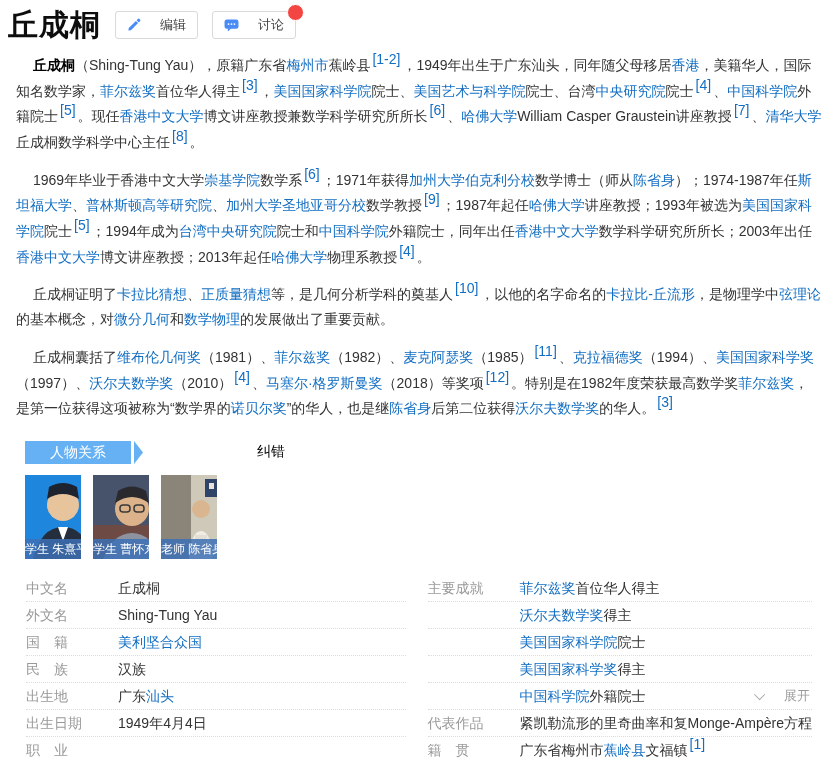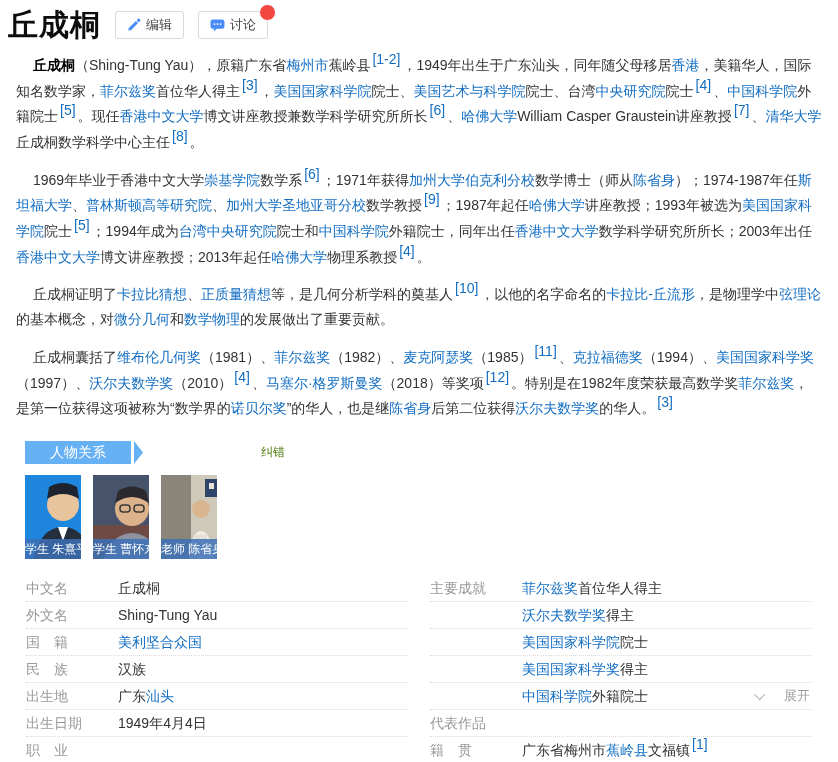--- a/index.html
+++ b/index.html
@@ -9,21 +9,21 @@
     color:#333;
     font-family:"Liberation Sans","DejaVu Sans",sans-serif;
   }
   .page{width:838px;min-height:762px;overflow:hidden;position:relative;background:#fff;}
 
   
   header{display:flex;align-items:center;gap:14px;padding:4px 0 0 8px;height:42px;}
   h1{margin:0;font-size:30px;font-weight:600;color:#0d0d0d;letter-spacing:1px;line-height:38px;}
   .btn-wrap{position:relative;display:inline-block;}
   .hbtn{
-    display:inline-flex;align-items:center;gap:5px;
+    display:inline-flex;align-items:center;gap:19px;
     background:#fff;border:1px solid #d9d9d9;border-radius:3px;
     padding:4px 11px;font-size:13px;color:#444;cursor:pointer;
     font-family:inherit;
   }
   .hbtn svg{display:block;}
   .badge{
     position:absolute;top:-7px;right:-8px;width:15px;height:15px;
     background:#f34642;border-radius:50%;border:1px solid #fff;
   }
 
@@ -44,21 +44,21 @@
   .rel-head{display:flex;align-items:center;width:260px;}
   .ribbon{
     display:inline-block;background:#66b1f4;color:#fff;
     font-size:14px;line-height:23px;padding:0 25px;
   }
   .ribbon-tail{
     display:inline-block;width:9px;height:23px;margin-left:3px;
     background:#66b1f4;
     clip-path:polygon(0 0,100% 50%,0 100%);
   }
-  .correction{margin-left:auto;color:#4d7c0f;font-size:12px;cursor:pointer;}
+  .correction{margin-left:auto;color:#000000;font-size:14px;cursor:pointer;}
   .cards{display:flex;gap:12px;margin-top:11px;}
   .card{margin:0;width:56px;height:84px;position:relative;overflow:hidden;cursor:pointer;}
   .photo{width:100%;height:100%;}
   .photo svg{display:block;}
   .card-label{
     position:absolute;left:0;right:0;bottom:0;height:20px;line-height:20px;
     background:rgba(61,112,181,0.85);color:#fff;font-size:12px;text-align:center;
     white-space:nowrap;overflow:hidden;
   }
 
@@ -233,20 +233,21 @@
         <div class="irow">
           <span class="ilabel"></span>
           <span class="ival"><span class="lnk">中国科学院</span><span>外籍院士</span></span>
           <span class="expand">
             <i class="chev"></i>
             <span>展开</span>
           </span>
         </div>
         <div class="irow">
           <span class="ilabel">代表作品</span>
+          <span class="ival"><span>紧凯勒流形的里奇曲率和复Monge-Ampère方程</span></span>
         </div>
         <div class="irow">
           <span class="ilabel">籍　贯</span>
           <span class="ival"><span>广东省梅州市</span><span class="lnk">蕉岭县</span><span>文福镇</span><sup class="ref">[1]</sup></span>
         </div>
         <div class="irow">
           <span class="ilabel">语　言</span>
           <span class="ival"><span class="lnk">普通话</span><span>、</span><span class="lnk">梅州话</span><span>、</span><span class="lnk">粤语</span><sup class="ref">[13]</sup></span>
         </div>
       </div>

